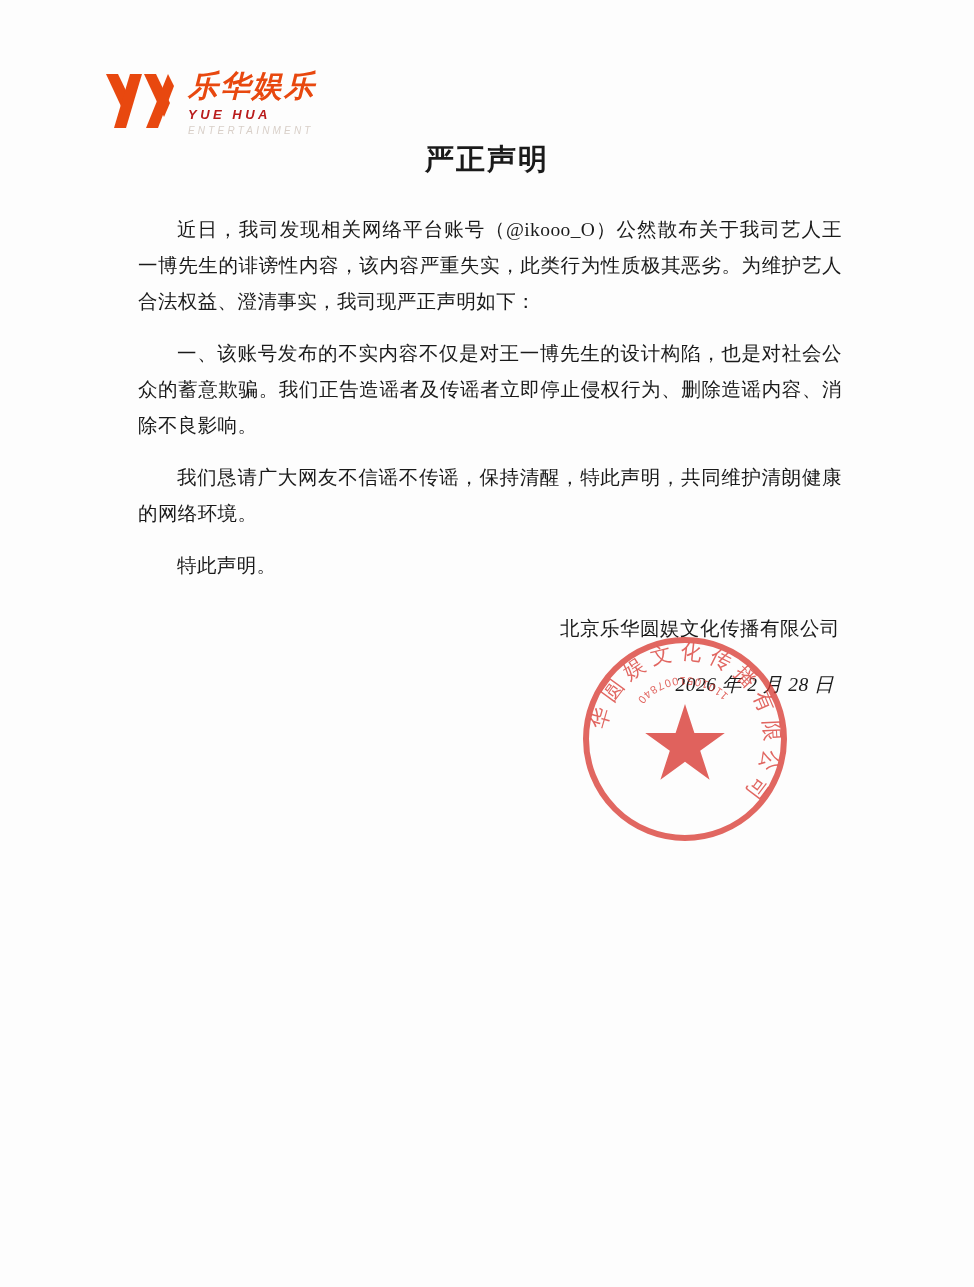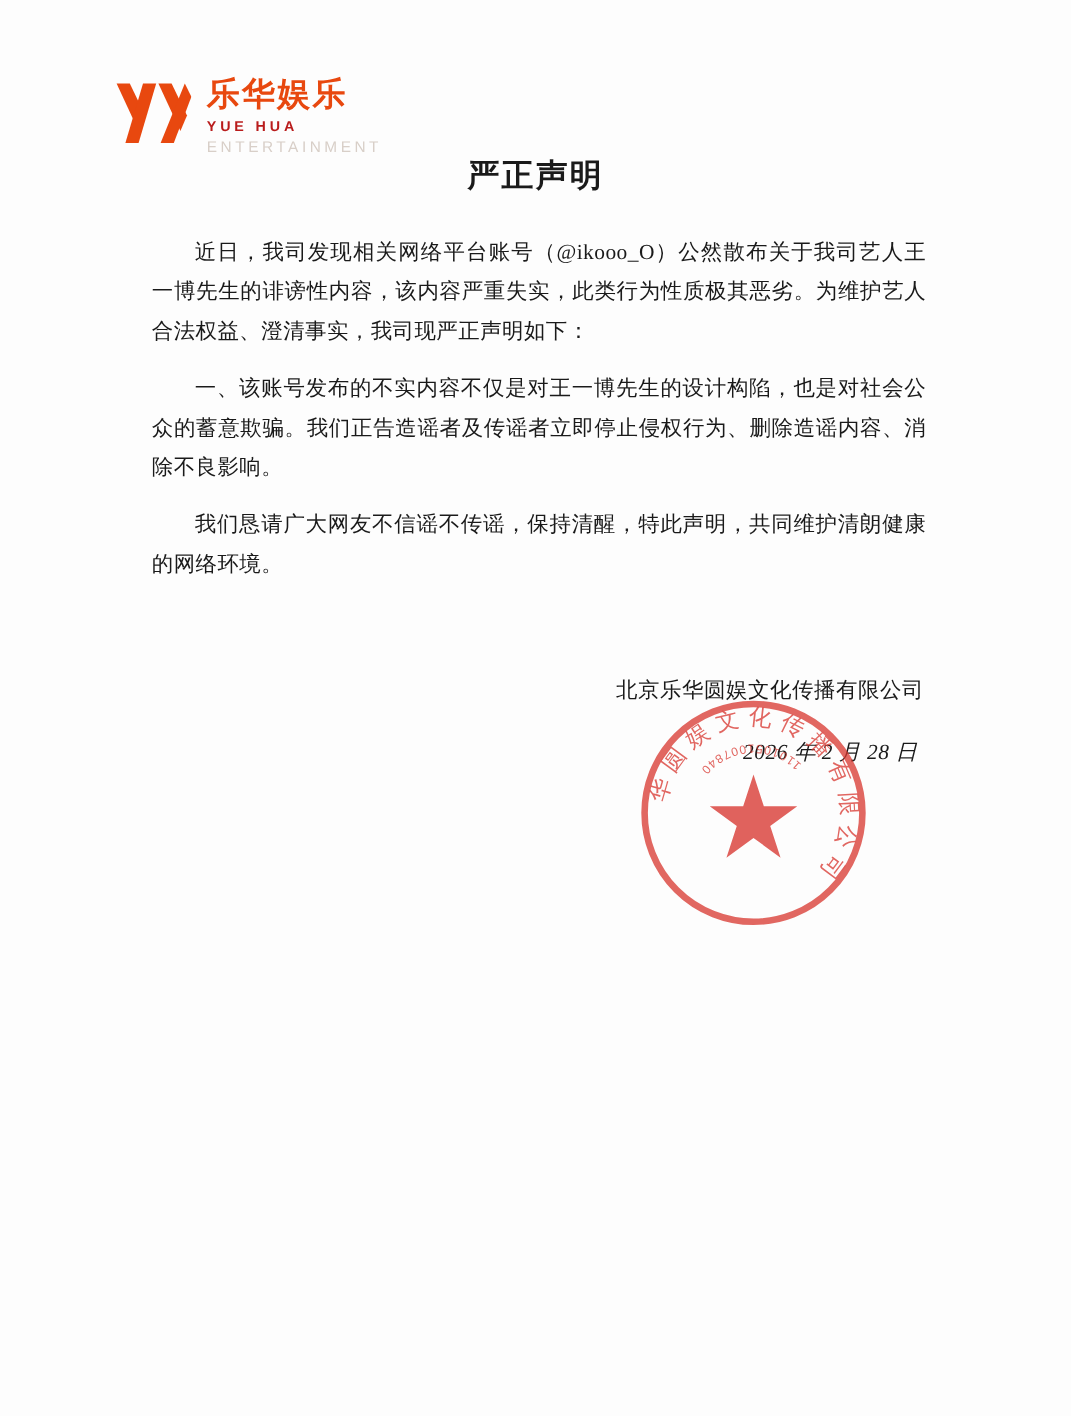--- a/index.html
+++ b/index.html
@@ -36,40 +36,41 @@
     height: 62px;
     position: relative;
   }
   .logo-mark svg { display: block; }
 
   .logo-text {
     display: flex;
     flex-direction: column;
     justify-content: center;
     padding-top: 4px;
+    font-style: italic;
   }
   .logo-cn {
     font-family: "Liberation Sans", sans-serif;
     font-weight: bold;
     font-size: 30px;
     color: #e8480f;
     letter-spacing: 2px;
     line-height: 1.05;
   }
   .logo-en1 {
     font-family: "Liberation Sans", sans-serif;
     font-size: 13px;
     letter-spacing: 3.5px;
     color: #b91c1c;
     margin-top: 5px;
     font-weight: bold;
   }
   .logo-en2 {
     font-family: "Liberation Sans", sans-serif;
-    font-size: 14px;
+    font-size: 10px;
     letter-spacing: 3.2px;
     color: #d8cfc8;
     margin-top: 3px;
   }
 
   
   .doc-title {
     position: absolute;
     top: 140px;
     left: 0;
@@ -151,20 +152,21 @@
       <div class="logo-en2">ENTERTAINMENT</div>
     </div>
   </div>
 
   <div class="doc-title">严正声明</div>
 
   <div class="body-block">
     <p class="para">近日，我司发现相关网络平台账号（@ikooo_O）公然散布关于我司艺人王一博先生的诽谤性内容，该内容严重失实，此类行为性质极其恶劣。为维护艺人合法权益、澄清事实，我司现严正声明如下：</p>
     <p class="para">一、该账号发布的不实内容不仅是对王一博先生的设计构陷，也是对社会公众的蓄意欺骗。我们正告造谣者及传谣者立即停止侵权行为、删除造谣内容、消除不良影响。</p>
     <p class="para">我们恳请广大网友不信谣不传谣，保持清醒，特此声明，共同维护清朗健康的网络环境。</p>
+    <p class="para">特此声明。</p>
   </div>
 
   <div class="signature">
     <div class="sign-company">北京乐华圆娱文化传播有限公司</div>
     <div class="sign-date">2026 年 2 月 28 日</div>
   </div>
 
   <div class="seal">
     <svg width="214" height="214" viewBox="0 0 214 214" xmlns="http://www.w3.org/2000/svg">
       <defs>

